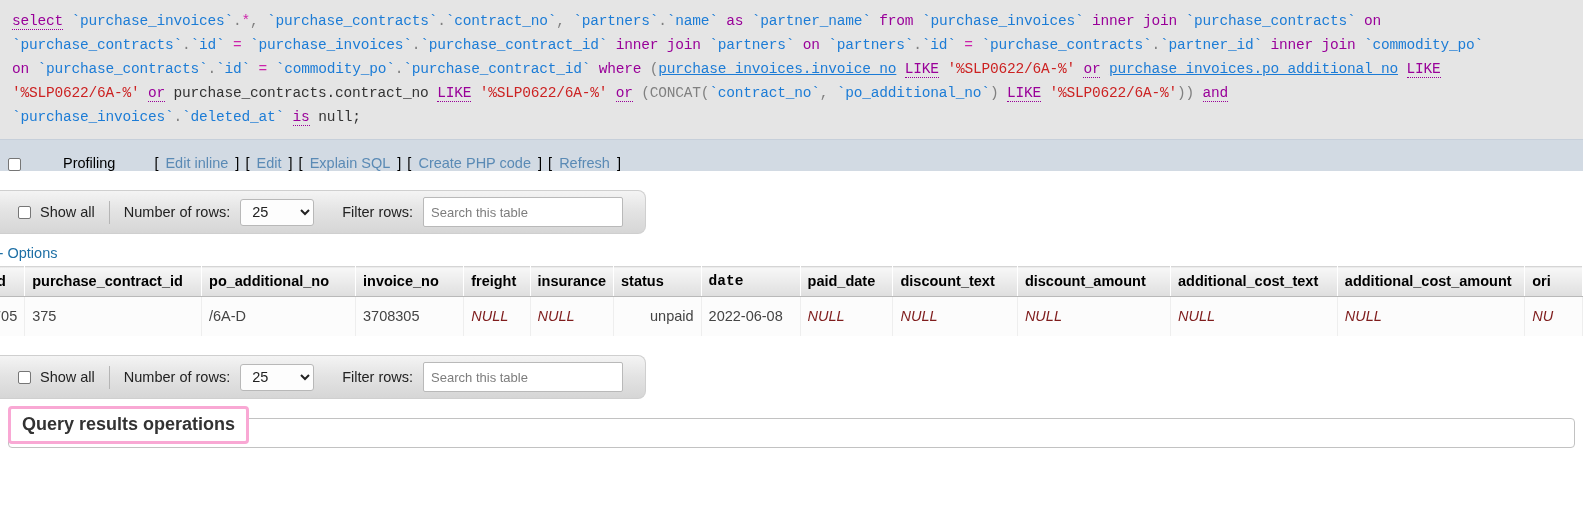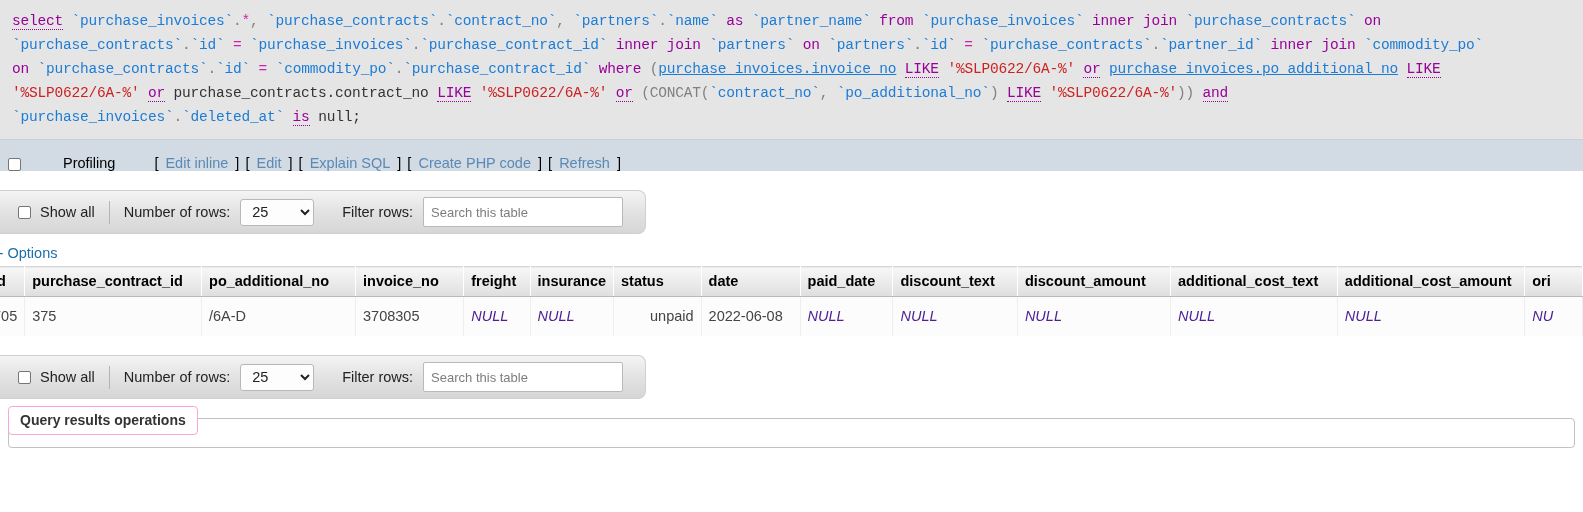--- a/index.html
+++ b/index.html
@@ -161,41 +161,41 @@
     color: #444444;
     font-size: 14.5px;
     padding: 11px 7px 12px 7px;
     white-space: nowrap;
     overflow: hidden;
     background: #fcfcfc;
     box-sizing: border-box;
   }
   table.results td.null-cell {
     font-style: italic;
-    color: #4c1d95;
+    color: #7f1d1d;
   }
 
   
   .qro-wrap { position: relative; margin-top: 19px; }
   .qro-fieldset {
     border: 1px solid #c2c2c2;
     border-radius: 4px;
     margin: 0 8px 0 8px;
     height: 30px;
     box-sizing: border-box;
   }
   .qro-legend {
     position: absolute;
     left: 8px;
     top: -12px;
     background: #ffffff;
-    border: 1px solid #f9a8d4;
+    border: 3px solid #f9a8d4;
     border-radius: 4px;
     padding: 5px 11px 6px 11px;
-    font-size: 14px;
+    font-size: 18px;
     font-weight: bold;
     color: #333;
     white-space: nowrap;
   }
 </style>
 </head>
 <body>
 
 <div class="sql-box" id="sqlBox">
     <div class="sql-line"><span class="kw-u">select</span><span class="plain"> </span><span class="ident">`purchase_invoices`</span><span class="punct">.</span><span class="op">*</span><span class="punct">, </span><span class="ident">`purchase_contracts`</span><span class="punct">.</span><span class="ident">`contract_no`</span><span class="punct">, </span><span class="ident">`partners`</span><span class="punct">.</span><span class="ident">`name`</span><span class="plain"> </span><span class="kw">as</span><span class="plain"> </span><span class="ident">`partner_name`</span><span class="plain"> </span><span class="kw">from</span><span class="plain"> </span><span class="ident">`purchase_invoices`</span><span class="plain"> </span><span class="kw">inner join</span><span class="plain"> </span><span class="ident">`purchase_contracts`</span><span class="plain"> </span><span class="kw">on</span></div>
@@ -231,21 +231,21 @@
   <table class="results">
     <thead>
       <tr id="headRow">
           <th style="width: 36px;">id</th>
           <th style="width: 178px;">purchase_contract_id</th>
           <th style="width: 156px;">po_additional_no</th>
           <th class="hard-sep" style="width: 110px;">invoice_no</th>
           <th class="hard-sep" style="width: 67px;">freight</th>
           <th style="width: 83px;">insurance</th>
           <th style="width: 68px;">status</th>
-          <th style="width: 100px;">date</th>
+          <th style="width: 100px; font-family: Liberation Mono, monospace;">date</th>
           <th style="width: 94px;">paid_date</th>
           <th style="width: 126px;">discount_text</th>
           <th style="width: 155px;">discount_amount</th>
           <th style="width: 168px;">additional_cost_text</th>
           <th style="width: 188px;">additional_cost_amount</th>
           <th style="width: 60px;">ori</th>
         </tr>
     </thead>
     <tbody id="bodyRows">
         <tr>

